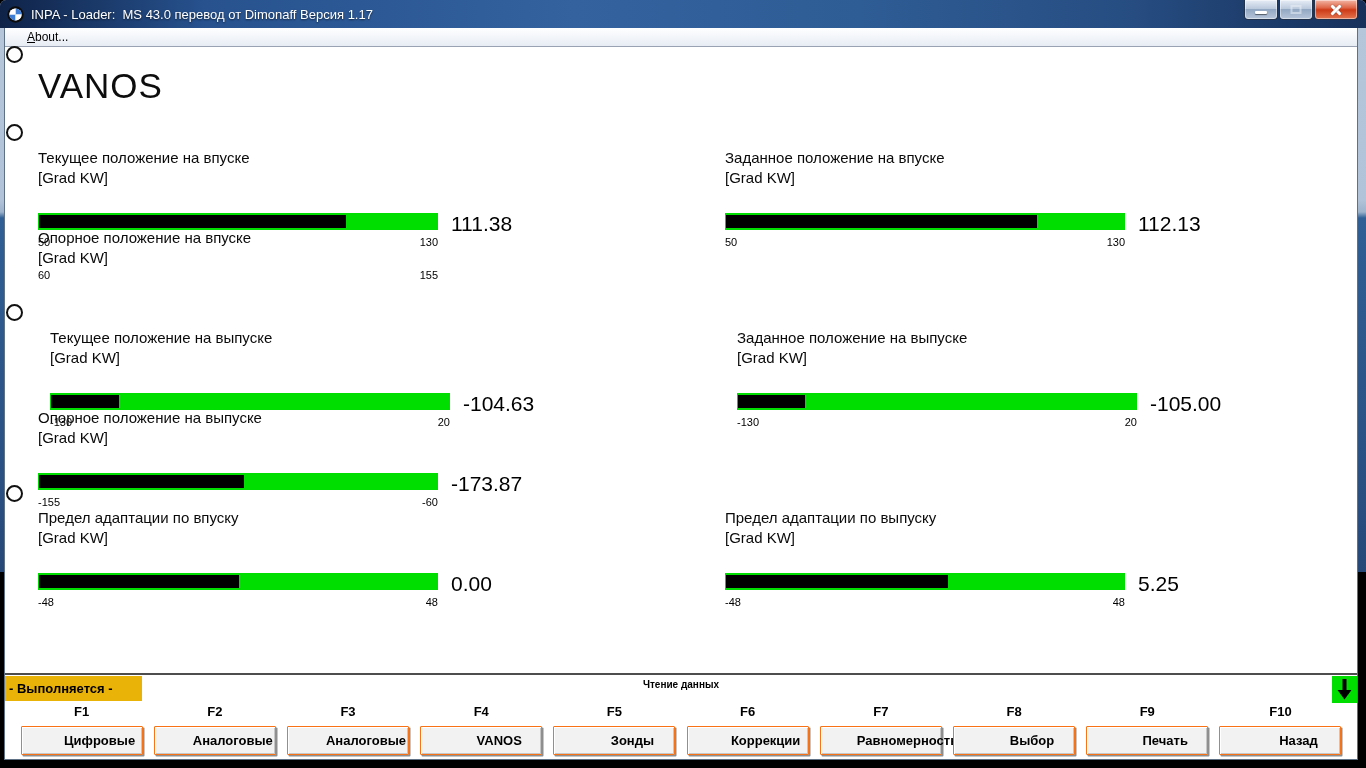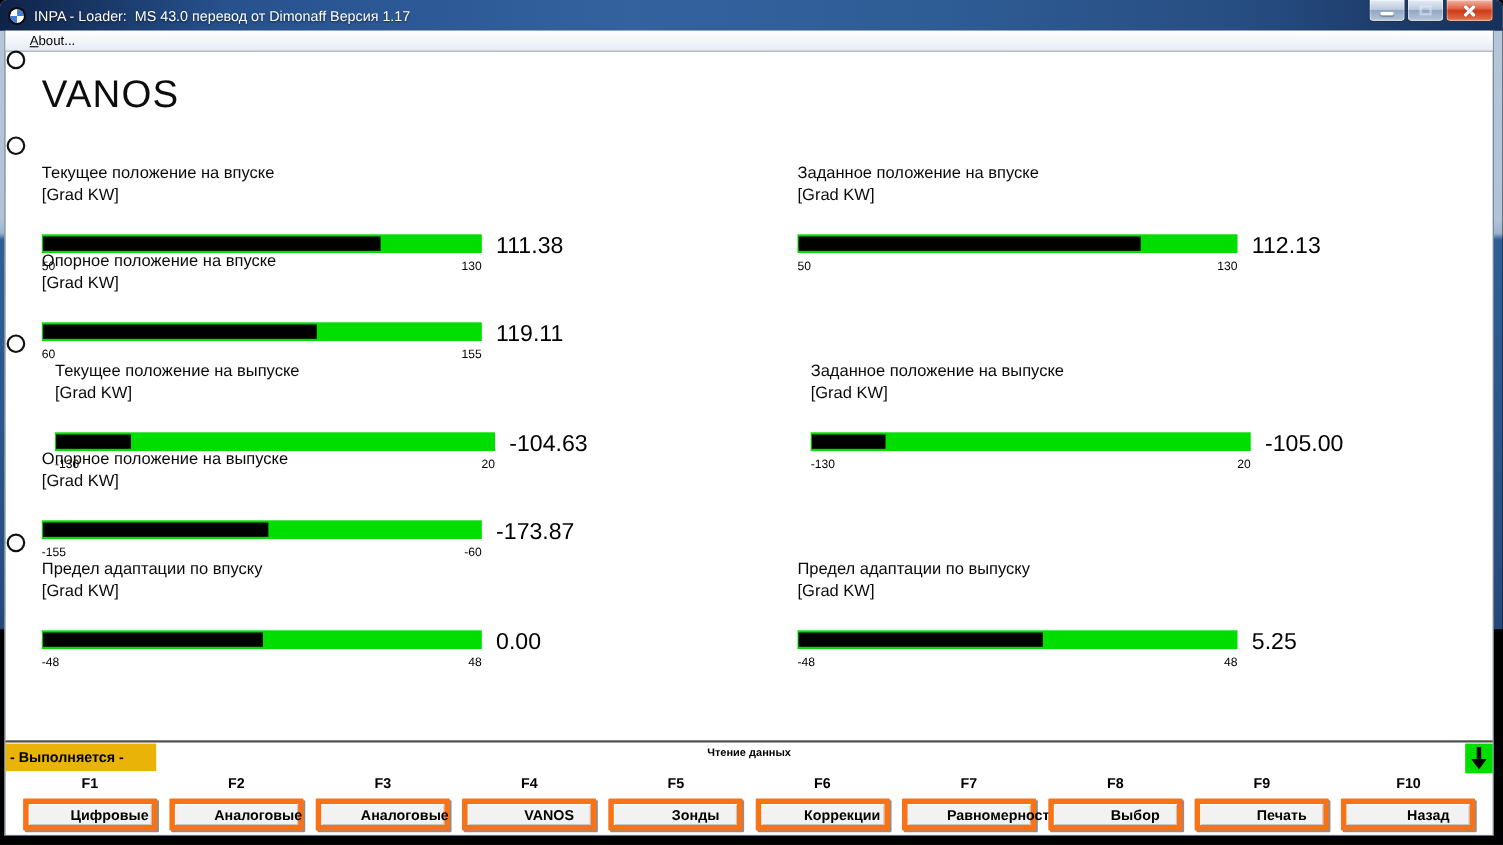--- a/index.html
+++ b/index.html
@@ -81,21 +81,21 @@
   .status-msg { position:absolute; top:651px; left:0; right:0; text-align:center;
                 font-size:10px; font-weight:bold; color:#000; }
   .scroll-ind { position:absolute; top:648px; right:0; width:25px; height:27px;
                 background:#00DE00; display:flex; align-items:center; justify-content:center; }
 
   .frow { position:absolute; top:672px; left:10px; right:10px; display:flex; }
   .fcol { flex:1; text-align:center; }
   .fkey { font-size:13px; font-weight:bold; color:#000; height:26px; line-height:24px; }
   .fbtn { width:122px; height:29px; background:#f2f2f2; color:#000;
           font-family:"Liberation Sans", sans-serif; font-size:13px; font-weight:bold;
-          border:5px solid #f97316; border-radius:1px;
+          border:1px solid #f97316; border-radius:1px;
           box-shadow:inset 1px 1px 0 #ffffff, inset -1px -1px 0 #c6c6c6,
                      1.5px 1.5px 0 #8e8e8e;
           cursor:pointer;padding-left:36px; }
 </style>
 </head>
 <body>
 
 <div class="frame">
 
   <div class="titlebar">
@@ -159,26 +159,20 @@
       <div class="g-value">112.13</div>
     </div>
     <div class="g-ticks">
       <span class="g-min">50</span>
       <span class="g-max">130</span>
     </div>
   </div>
         <div class="gauge left r2">
     <div class="g-label">Опорное положение на впуске</div>
     <div class="g-unit">[Grad KW]</div>
-    <div class="g-row">
-      <div class="g-bar" style="background: rgb(0, 222, 0);">
-        <div class="g-fill" style="width: 62.2211%; background: rgb(0, 0, 0);"></div>
-      </div>
-      <div class="g-value">119.11</div>
-    </div>
     <div class="g-ticks">
       <span class="g-min">60</span>
       <span class="g-max">155</span>
     </div>
   </div>
         <div class="gauge left r3">
     <div class="g-label">Текущее положение на выпуске</div>
     <div class="g-unit">[Grad KW]</div>
     <div class="g-row">
       <div class="g-bar" style="background: rgb(0, 222, 0);">

